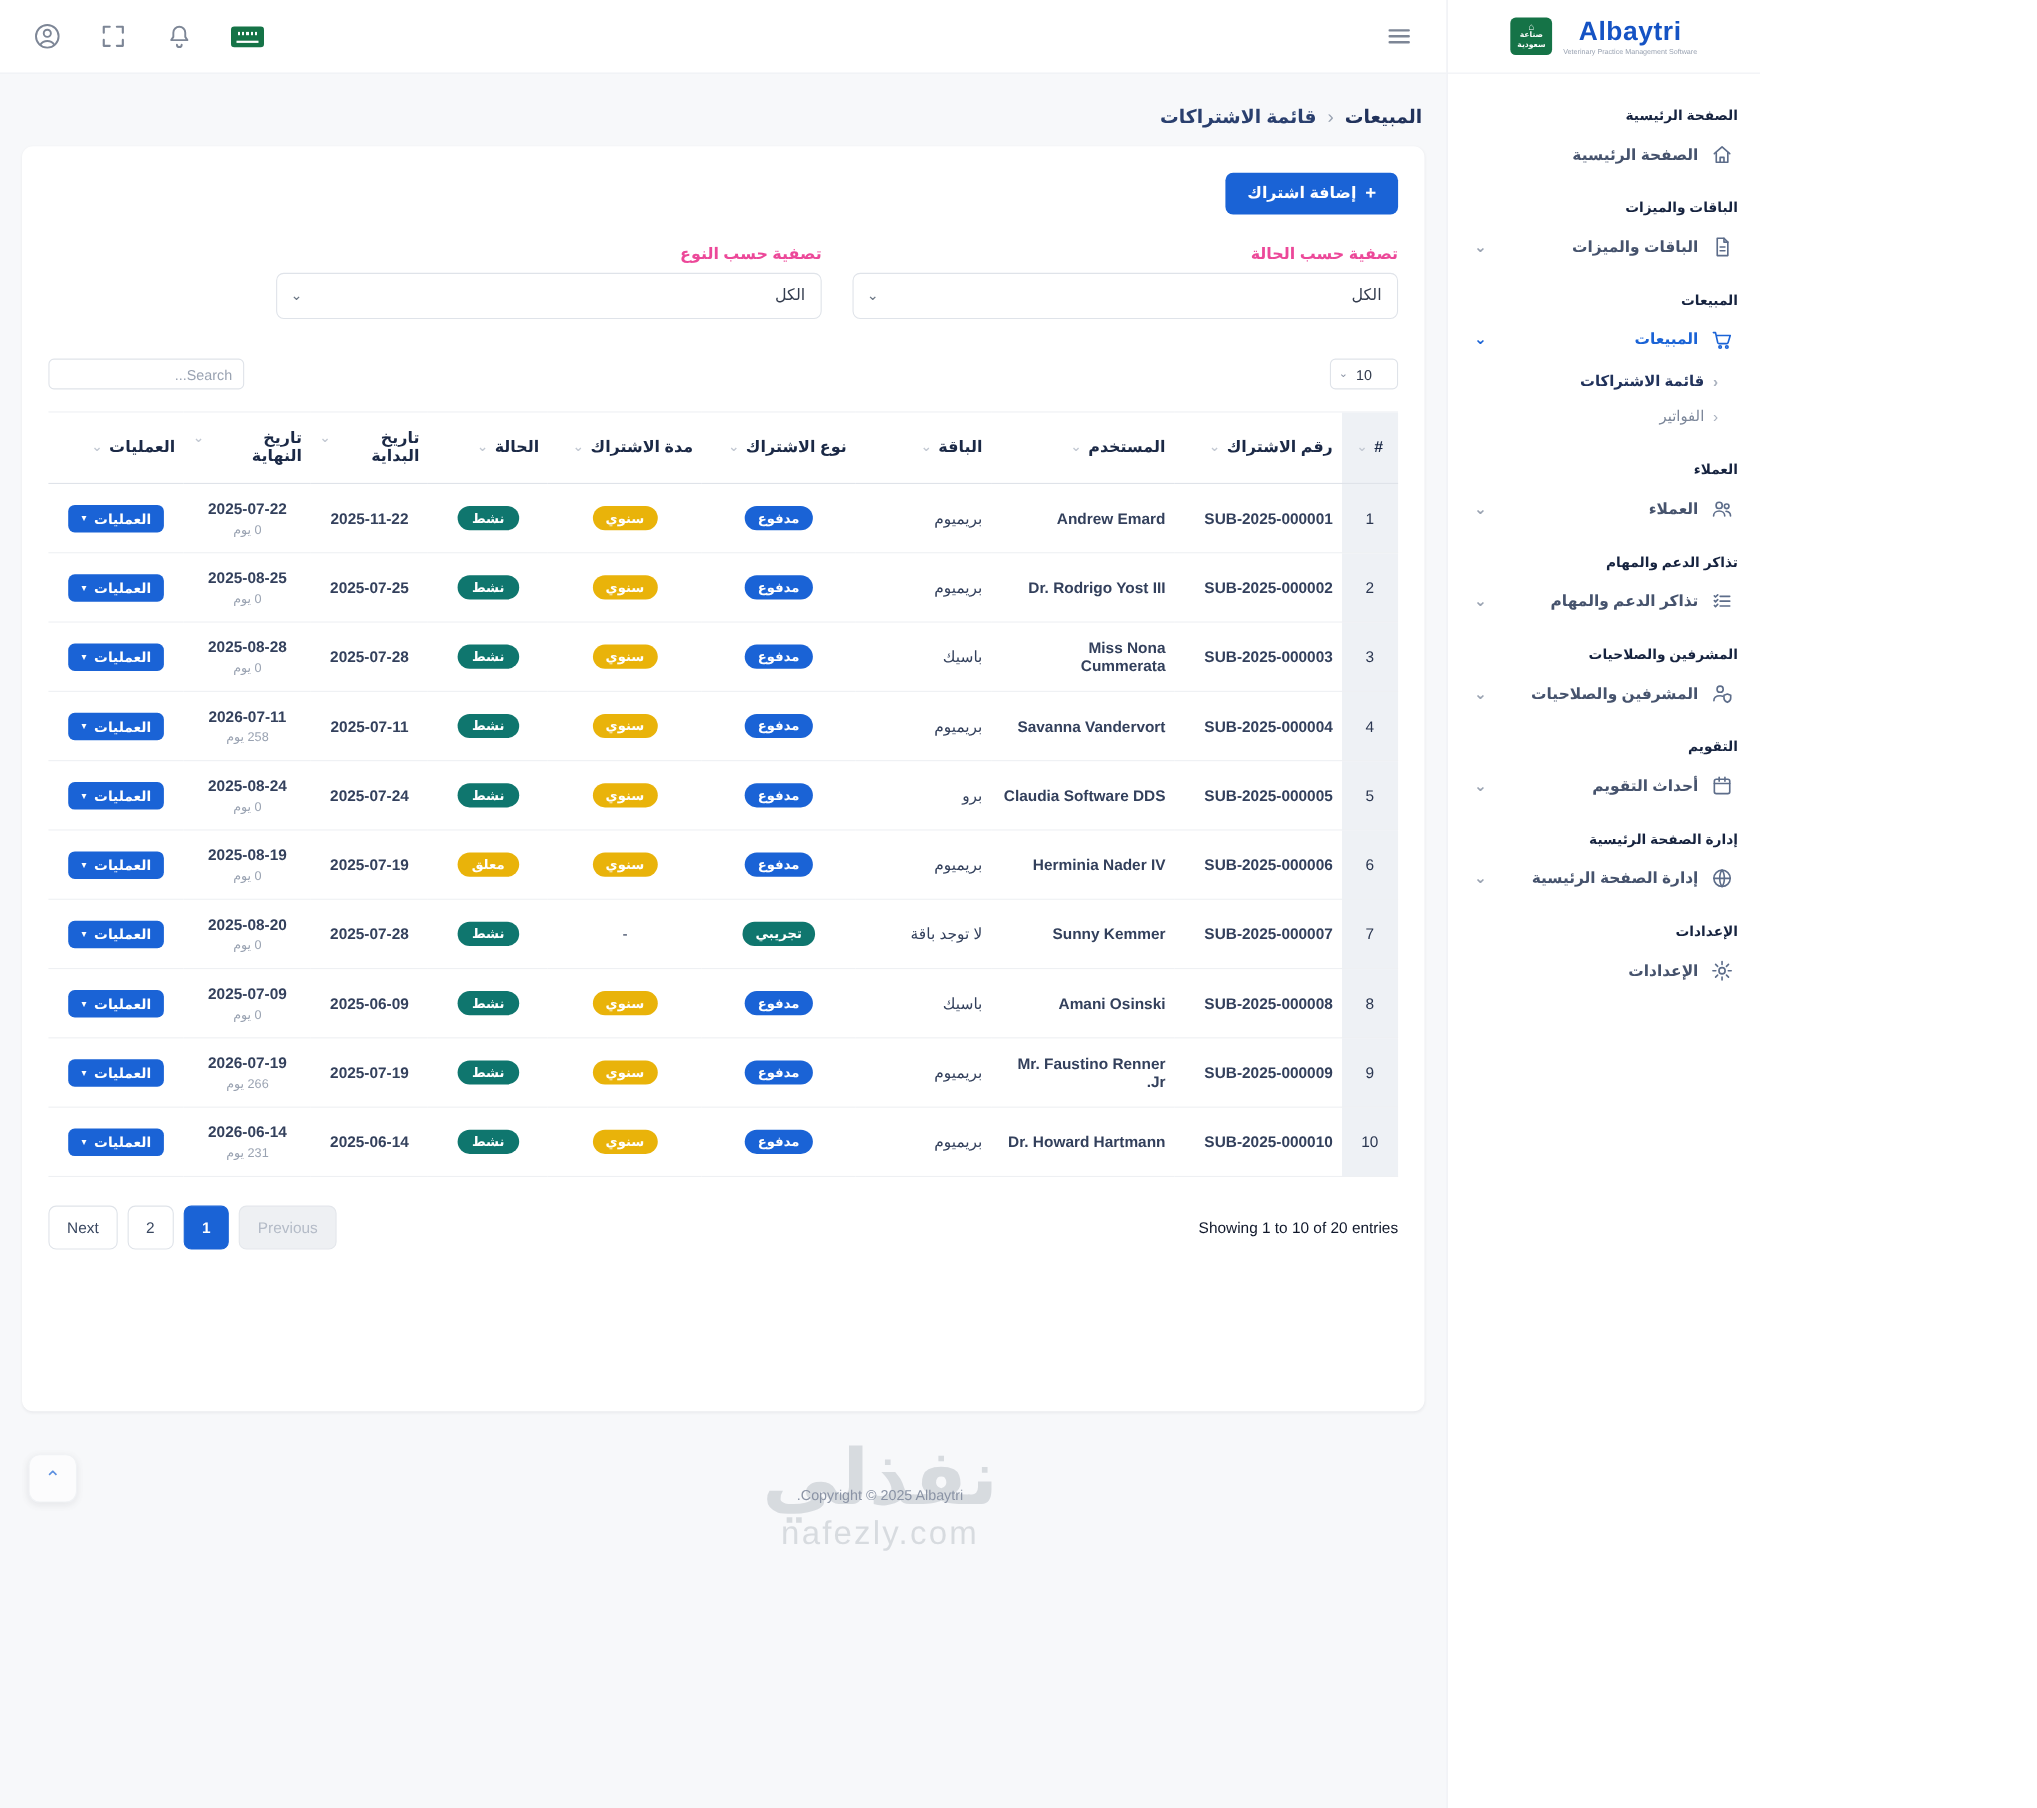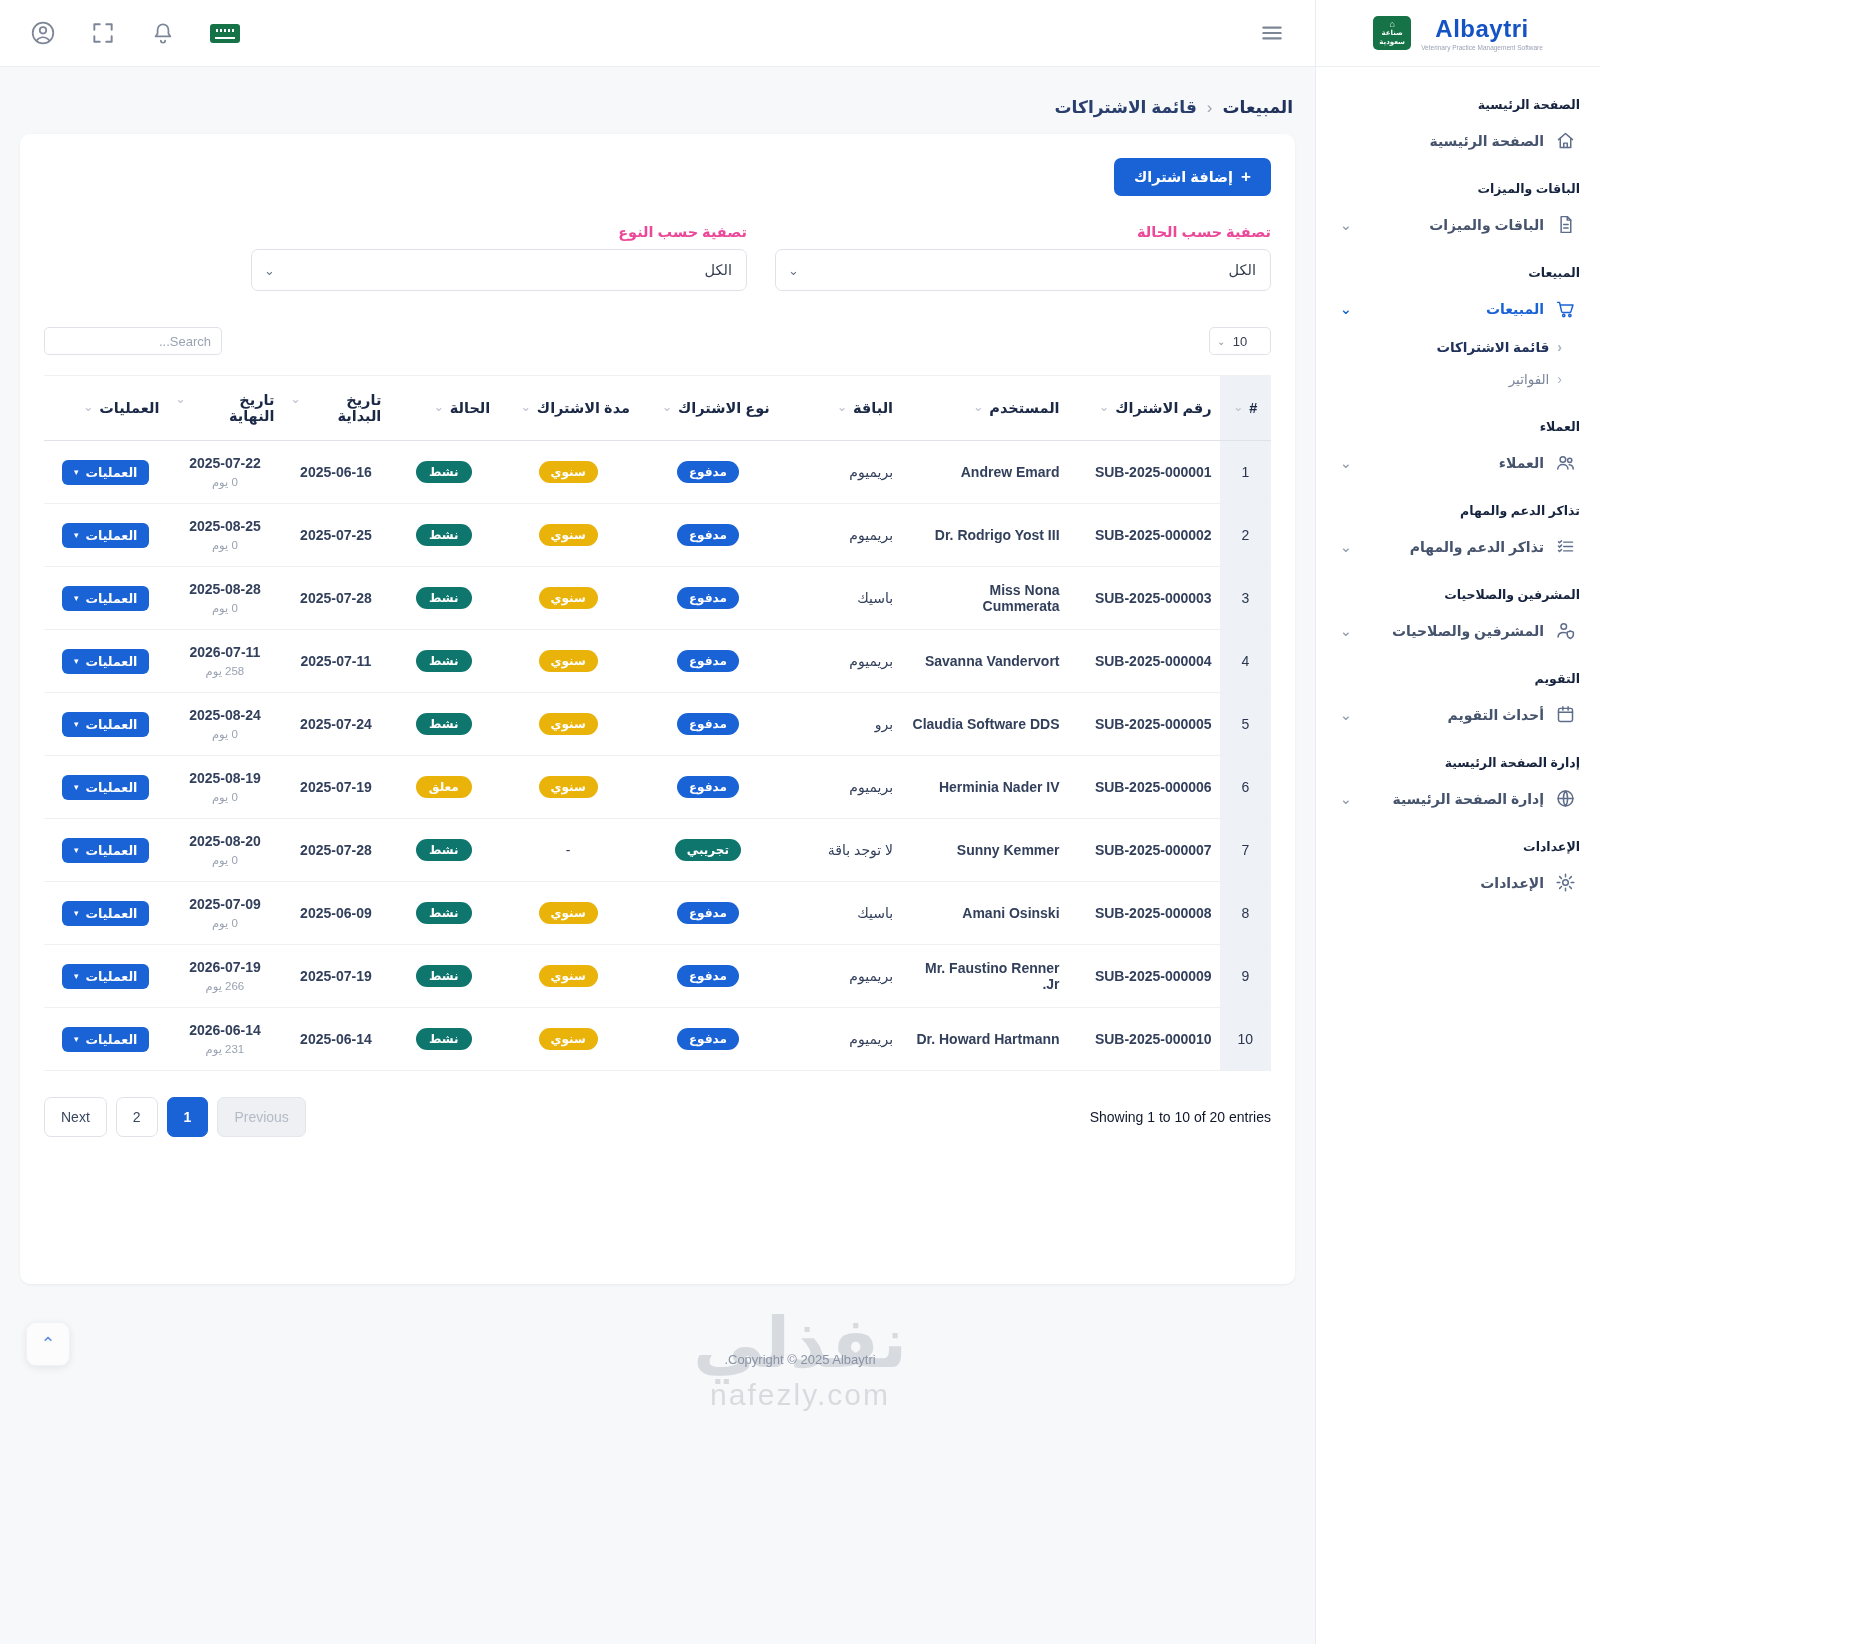--- a/index.html
+++ b/index.html
@@ -228,21 +228,21 @@
         </thead>
         <tbody id="subs-body">
             <tr>
               <td class="num-col">1</td>
               <td class="cell-subid">SUB-2025-000001</td>
               <td class="cell-user">Andrew Emard</td>
               <td class="cell-pack">بريميوم</td>
               <td class="cell-badge"><span class="badge blue">مدفوع</span></td>
               <td class="cell-badge"><span class="badge yellow">سنوي</span></td>
               <td class="cell-badge"><span class="badge green">نشط</span></td>
-              <td class="cell-date">2025-06-16</td>
+              <td class="cell-date">2025-11-22</td>
               <td class="cell-date">
                 <div>2025-07-22</div>
                 <div class="days">0 يوم</div>
               </td>
               <td class="cell-ops"><button class="ops-btn">
                   <span>العمليات</span>
                   <span class="caret">▾</span>
                 </button></td>
             </tr>
             <tr>

